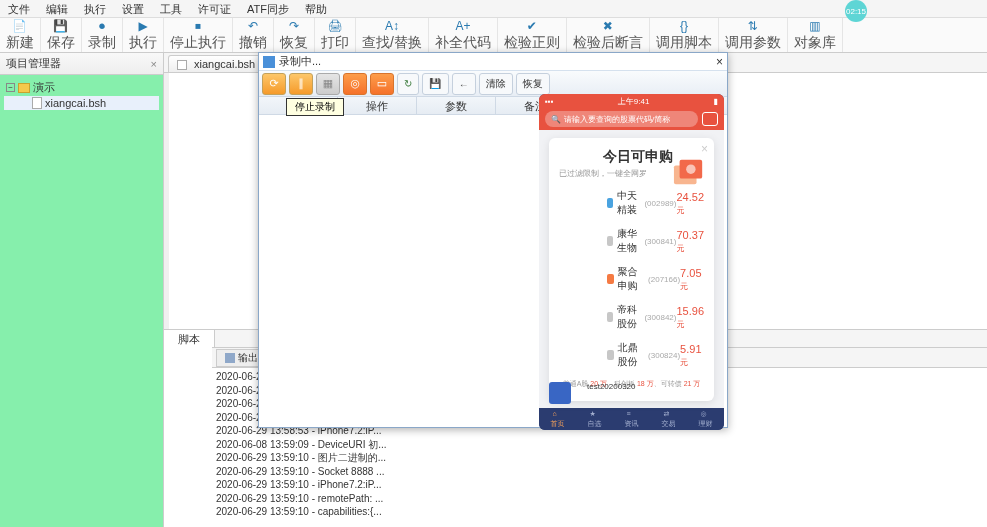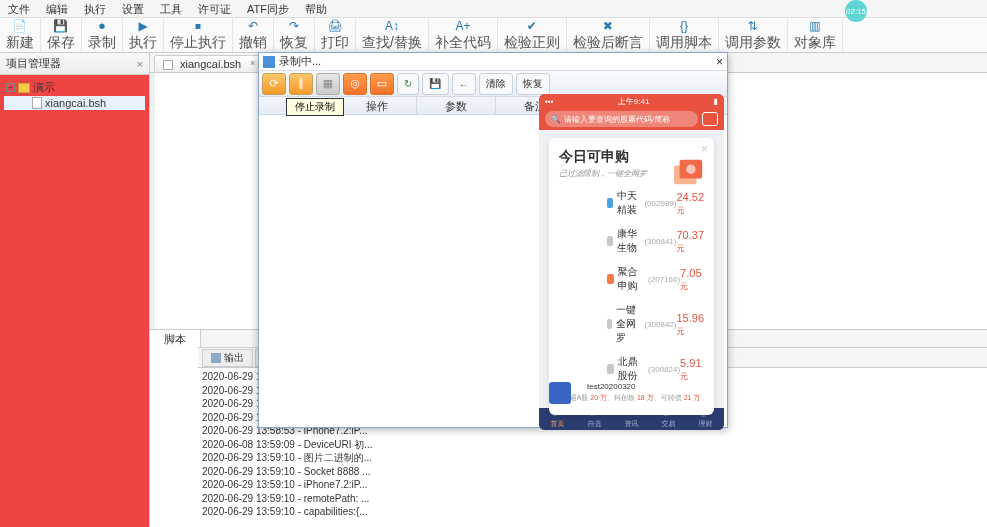--- a/index.html
+++ b/index.html
@@ -14,21 +14,21 @@
   .tool-btn { display: flex; flex-direction: column; align-items: center; justify-content: center; padding: 2px 6px; border-right: 1px solid #e5e5e5; height: 100%; cursor: pointer; min-width: 34px; }
   .tool-icon { width: 16px; height: 14px; display: flex; align-items: center; justify-content: center; color: #2a7ab0; font-size: 12px; }
   .tool-label { font-size: 14px; color: #555; margin-top: 1px; white-space: nowrap; }
   
   .clock-widget { position: absolute; right: 120px; top: 0; width: 22px; height: 22px; background: #5ed5d5; border-radius: 50%; font-size: 8px; display: flex; align-items: center; justify-content: center; color: #fff; }
   
   
   .main { display: flex; height: calc(100% - 53px); }
   
   
-  .sidebar { width: 150px; border-right: 1px solid #ccc; background: #ef4444; }
+  .sidebar { width: 164px; border-right: 1px solid #ccc; background: #86efac; }
   .side-tab { background: linear-gradient(#f8f8f8,#eee); border-bottom: 1px solid #ccc; padding: 3px 6px; font-size: 11px; display: flex; align-items: center; position: relative; }
   .side-tab .close-x { margin-left: auto; cursor: pointer; color: #888; }
   .tree { padding: 4px; }
   .tree-node { padding: 1px 2px; display: flex; align-items: center; gap: 3px; }
   .tree-expander { width: 9px; height: 9px; border: 1px solid #888; display: inline-flex; align-items: center; justify-content: center; font-size: 8px; line-height: 1; }
   .tree-icon { width: 12px; height: 10px; background: #f5c94b; border: 1px solid #c9a22d; }
   .tree-file-icon { width: 10px; height: 12px; background: #fff; border: 1px solid #aaa; position: relative; }
   .tree-child { padding-left: 28px; background: #e8f0fb; }
   
   
@@ -67,22 +67,22 @@
   
   
   .phone { position: absolute; left: 539px; top: 94px; width: 185px; height: 336px; background: #3b4a7a; border-radius: 6px; overflow: hidden; }
   .status-bar { height: 14px; background: #e8523f; display: flex; align-items: center; justify-content: space-between; padding: 0 6px; color: #fff; font-size: 8px; }
   .search-row { height: 22px; background: #e8523f; display: flex; align-items: center; padding: 0 6px; gap: 4px; }
   .search-box { flex: 1; background: rgba(255,255,255,.3); border-radius: 10px; height: 16px; font-size: 8px; color: #fff; display: flex; align-items: center; padding: 0 6px; }
   .msg-icon { width: 16px; height: 14px; border: 1px solid #fff; border-radius: 3px; }
   .phone-body { background: #f1f2f5; height: calc(100% - 58px); position: relative; }
   .popup { position: absolute; left: 10px; right: 10px; top: 8px; background: #fff; border-radius: 6px; padding: 10px 10px 12px; box-shadow: 0 2px 10px rgba(0,0,0,.1); }
   .popup-close { position: absolute; right: 6px; top: 4px; color: #ccc; font-size: 12px; cursor: pointer; }
-  .popup-title { font-size: 14px; font-weight: bold; color: #333; }
-  .popup-sub { font-size: 8px; color: #999; margin-top: 2px; font-style: italic; }
+  .popup-title { font-size: 14px; font-weight: bold; color: #333; margin-left: 44px; }
+  .popup-sub { font-size: 8px; color: #999; margin-top: 2px; }
   .popup-img { position: absolute; right: 6px; top: 18px; width: 38px; height: 32px; }
   .stock-row { display: flex; align-items: center; justify-content: space-between; margin-top: 10px; font-size: 10px; padding-left: 48px; }
   .stock-left { display: flex; align-items: center; gap: 4px; }
   .stock-badge { width: 10px; height: 10px; border-radius: 2px; display: inline-block; }
   .stock-name { color: #333; font-size: 10px; }
   .stock-code { color: #aaa; font-size: 8px; }
   .stock-price { color: #e8523f; font-size: 11px; }
   .stock-price .yuan { font-size: 8px; }
   .popup-tip { text-align: center; font-size: 7px; color: #999; margin-top: 10px; }
   .popup-tip .r { color: #e8523f; }
@@ -323,21 +323,21 @@
             <div class="stock-left">
               <span class="stock-badge" style="background:#f57a43"></span>
               <span class="stock-name">聚合申购</span> 
               <span class="stock-code">(207166)</span>
             </div>
             <div class="stock-price">7.05<span class="yuan">元</span></div>
           </div>
           <div class="stock-row">
             <div class="stock-left">
               <span class="stock-badge" style="background:#c7c7c7"></span>
-              <span class="stock-name">一键全网罗</span> 
+              <span class="stock-name">帝科股份</span> 
               <span class="stock-code">(300842)</span>
             </div>
             <div class="stock-price">15.96<span class="yuan">元</span></div>
           </div>
           <div class="stock-row">
             <div class="stock-left">
               <span class="stock-badge" style="background:#c7c7c7"></span>
               <span class="stock-name">北鼎股份</span> 
               <span class="stock-code">(300824)</span>
             </div>

